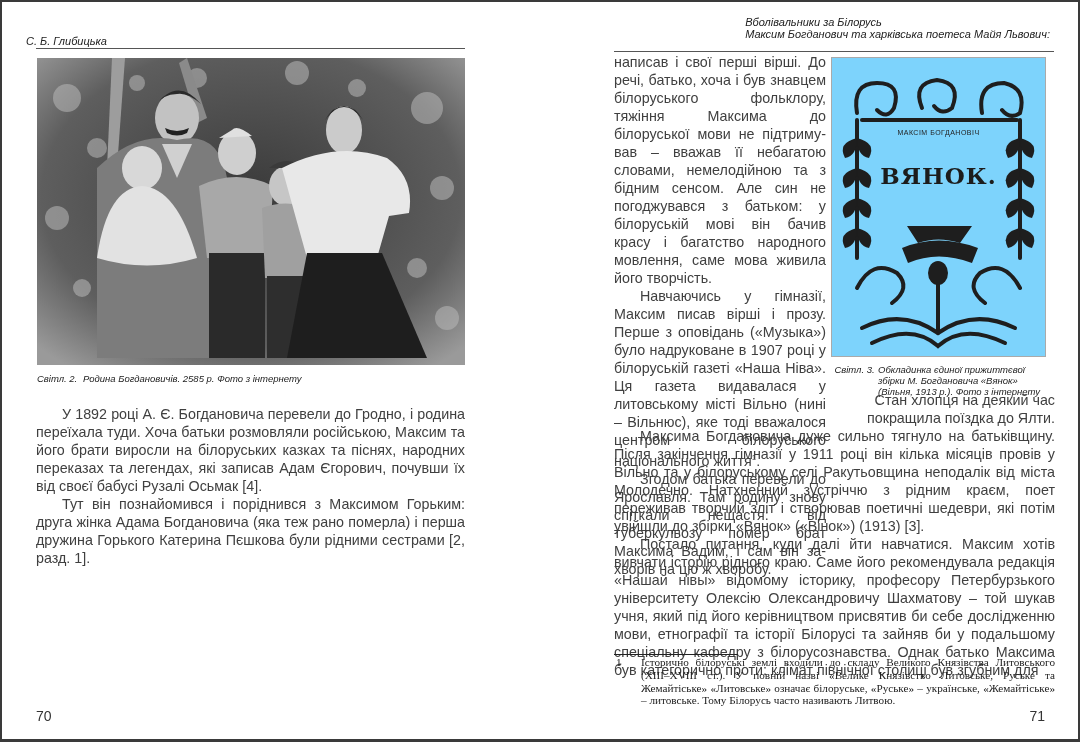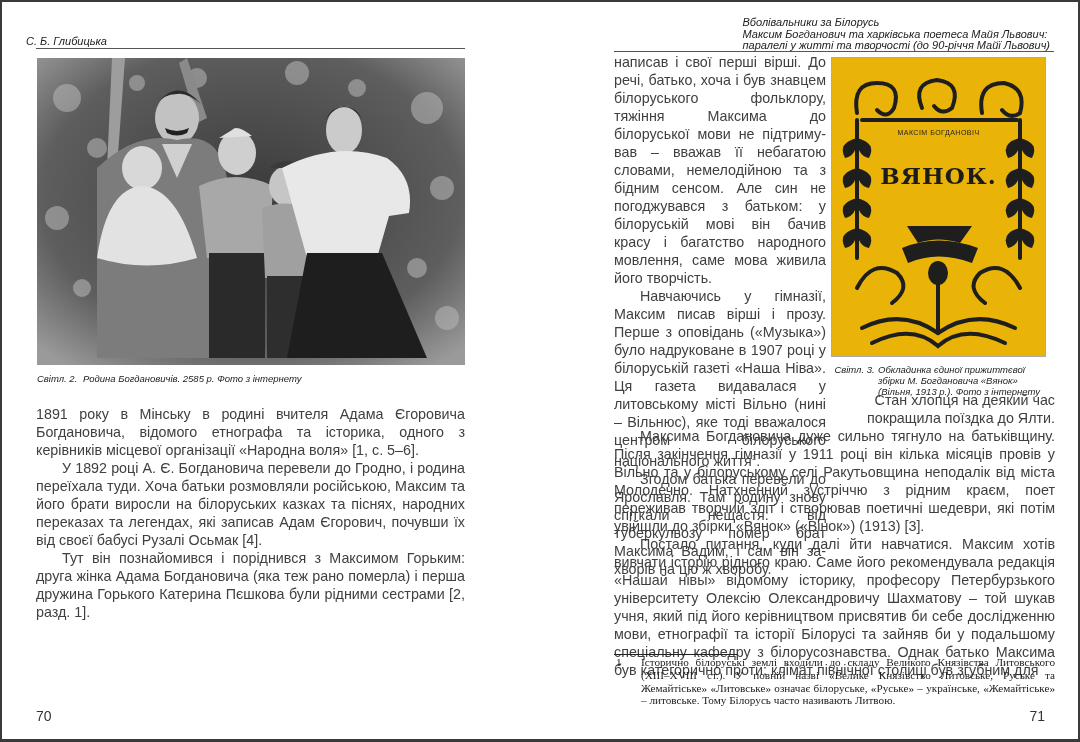--- a/index.html
+++ b/index.html
@@ -53,21 +53,21 @@
   .body-text p { margin: 0; }
   .body-text p.ind { text-indent: 26px; }
   .left-body { left: 34px; top: 403px; width: 429px; }
   .right-col-narrow { left: 612px; top: 51px; width: 212px; }
   .right-col-wide { left: 612px; top: 389px; width: 441px; }
   .right-col-wide .first-line { text-align: right; }
 
   
   .book-cover {
     position: absolute; left: 829px; top: 55px; width: 213px; height: 298px;
-    background: #eab308; overflow: hidden; border: 1px solid #aaa;
+    background: #7dd3fc; overflow: hidden; border: 1px solid #aaa;
   }
   .cover-author {
     position: absolute; left: 0; right: 0; top: 71px; text-align: center;
     font-size: 7px; color: #222; letter-spacing: 0.5px;
   }
   .cover-title {
     position: absolute; left: 0; right: 0; top: 104px; text-align: center;
     font-family: "DejaVu Serif", serif; font-weight: bold; font-size: 23px; color: #1c1c1c;
     letter-spacing: 1px;
   }
@@ -146,32 +146,30 @@
       <path d="M288 62 Q307 36 326 62 Q318 48 307 48 Q296 48 288 62 Z" fill="#2c2c2c"></path>
       <path d="M245 110 Q300 82 350 100 Q378 120 372 155 L352 158 L340 200 L270 200 Z" fill="#e8e8e8"></path>
       <path d="M270 195 L345 195 L390 300 L250 300 Z" fill="#1e1e1e"></path>
     </svg>
   </div>
   <div class="caption cap-left">
     <span class="lbl">Світл. 2.</span><span>Родина Богдановичів. 2585 р. Фото з інтернету</span>
   </div>
 
   <div class="body-text left-body">
-    <p>1891 року в Мінську в родині вчителя Адама Єгоровича Богдановича, відомого етнографа та історика, одного з керівників місцевої організації «Народна воля» [1, с. 5–6].</p>
     <p class="ind">У 1892 році А. Є. Богдановича перевели до Гродно, і родина переїхала туди. Хоча батьки розмовляли російською, Максим та його брати виросли на білоруських казках та піснях, народних переказах та легендах, які запи­сав Адам Єгорович, почувши їх від своєї бабусі Рузалі Осьмак [4].</p>
     <p class="ind">Тут він познайомився і поріднився з Максимом Горьким: друга жінка Адама Богдановича (яка теж рано померла) і перша дружина Горького Катерина Пєшкова були рідними сестрами [2, разд. 1].</p>
 
   </div>
 
   <div class="page-num pn-left">70</div>
 
   <div class="running-head rh-right">
     <div>Вболівальники за Білорусь</div>
     <div>Максим Богданович та харківська поетеса Майя Львович:</div>
-    <div>паралелі у житті та творчості (до 90-річчя Майї Львович)</div>
   </div>
   <div class="rule rule-right"></div>
 
   <div class="body-text right-col-narrow">
     <p>написав і свої перші вірші. До речі, батько, хоча і був знавцем білорусь­кого фольклору, тяжіння Максима до білоруської мови не підтриму­вав – вважав її небагатою словами, немелодійною та з бідним сенсом. Але син не погоджувався з батьком: у білоруській мові він бачив красу і багатство народного мовлення, саме мова живила його творчість.</p>
     <p class="ind"><span>Навчаючись у гімназії, Максим писав вірші і прозу. Перше з опові­дань («Музыка») було надрукова­не в 1907 році у білоруській газеті «Наша Ніва». Ця газета видавалася у литовському місті Вільно (нині – Вільнюс), яке тоді вважалося цент­ром білоруського національного життя</span><sup style="font-size:8px">1</sup>.</p>
     <p class="ind">Згодом батька перевели до Яро­славля. Там родину знову спіткали нещастя: від туберкульозу помер брат Максима Вадим, і сам він за­хворів на цю ж хворобу.</p>
   </div>
 
   <div class="book-cover">

